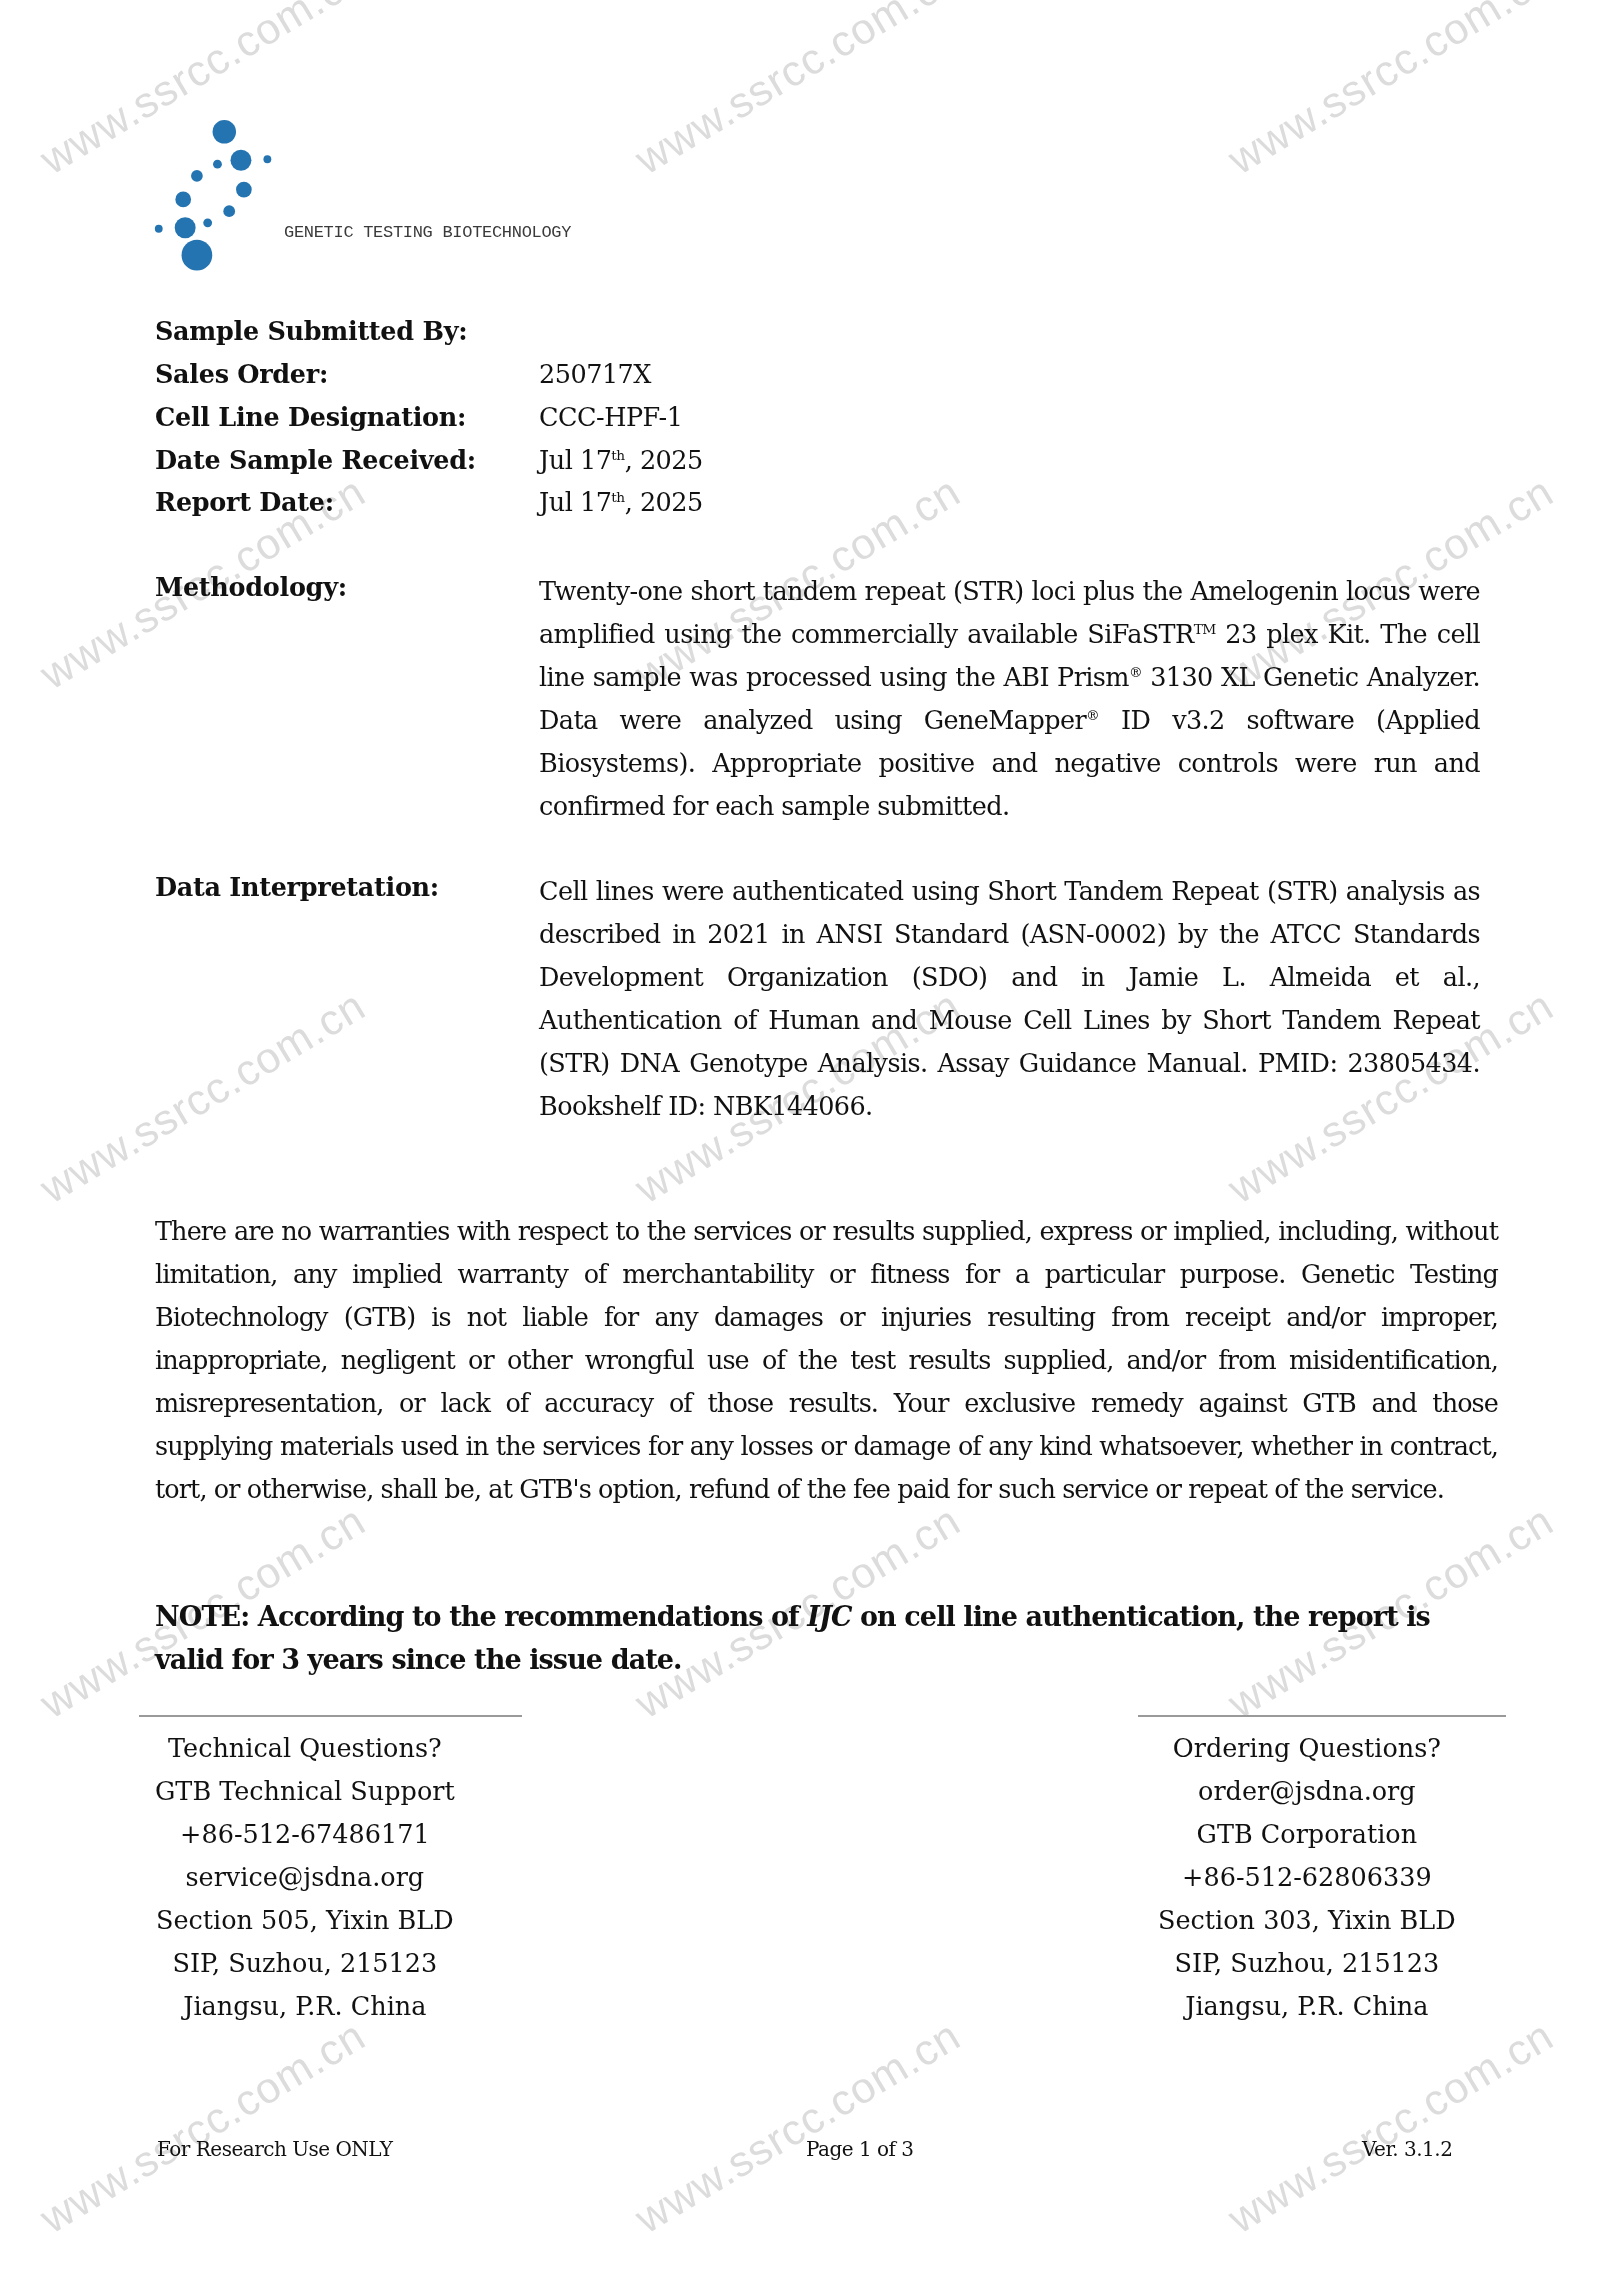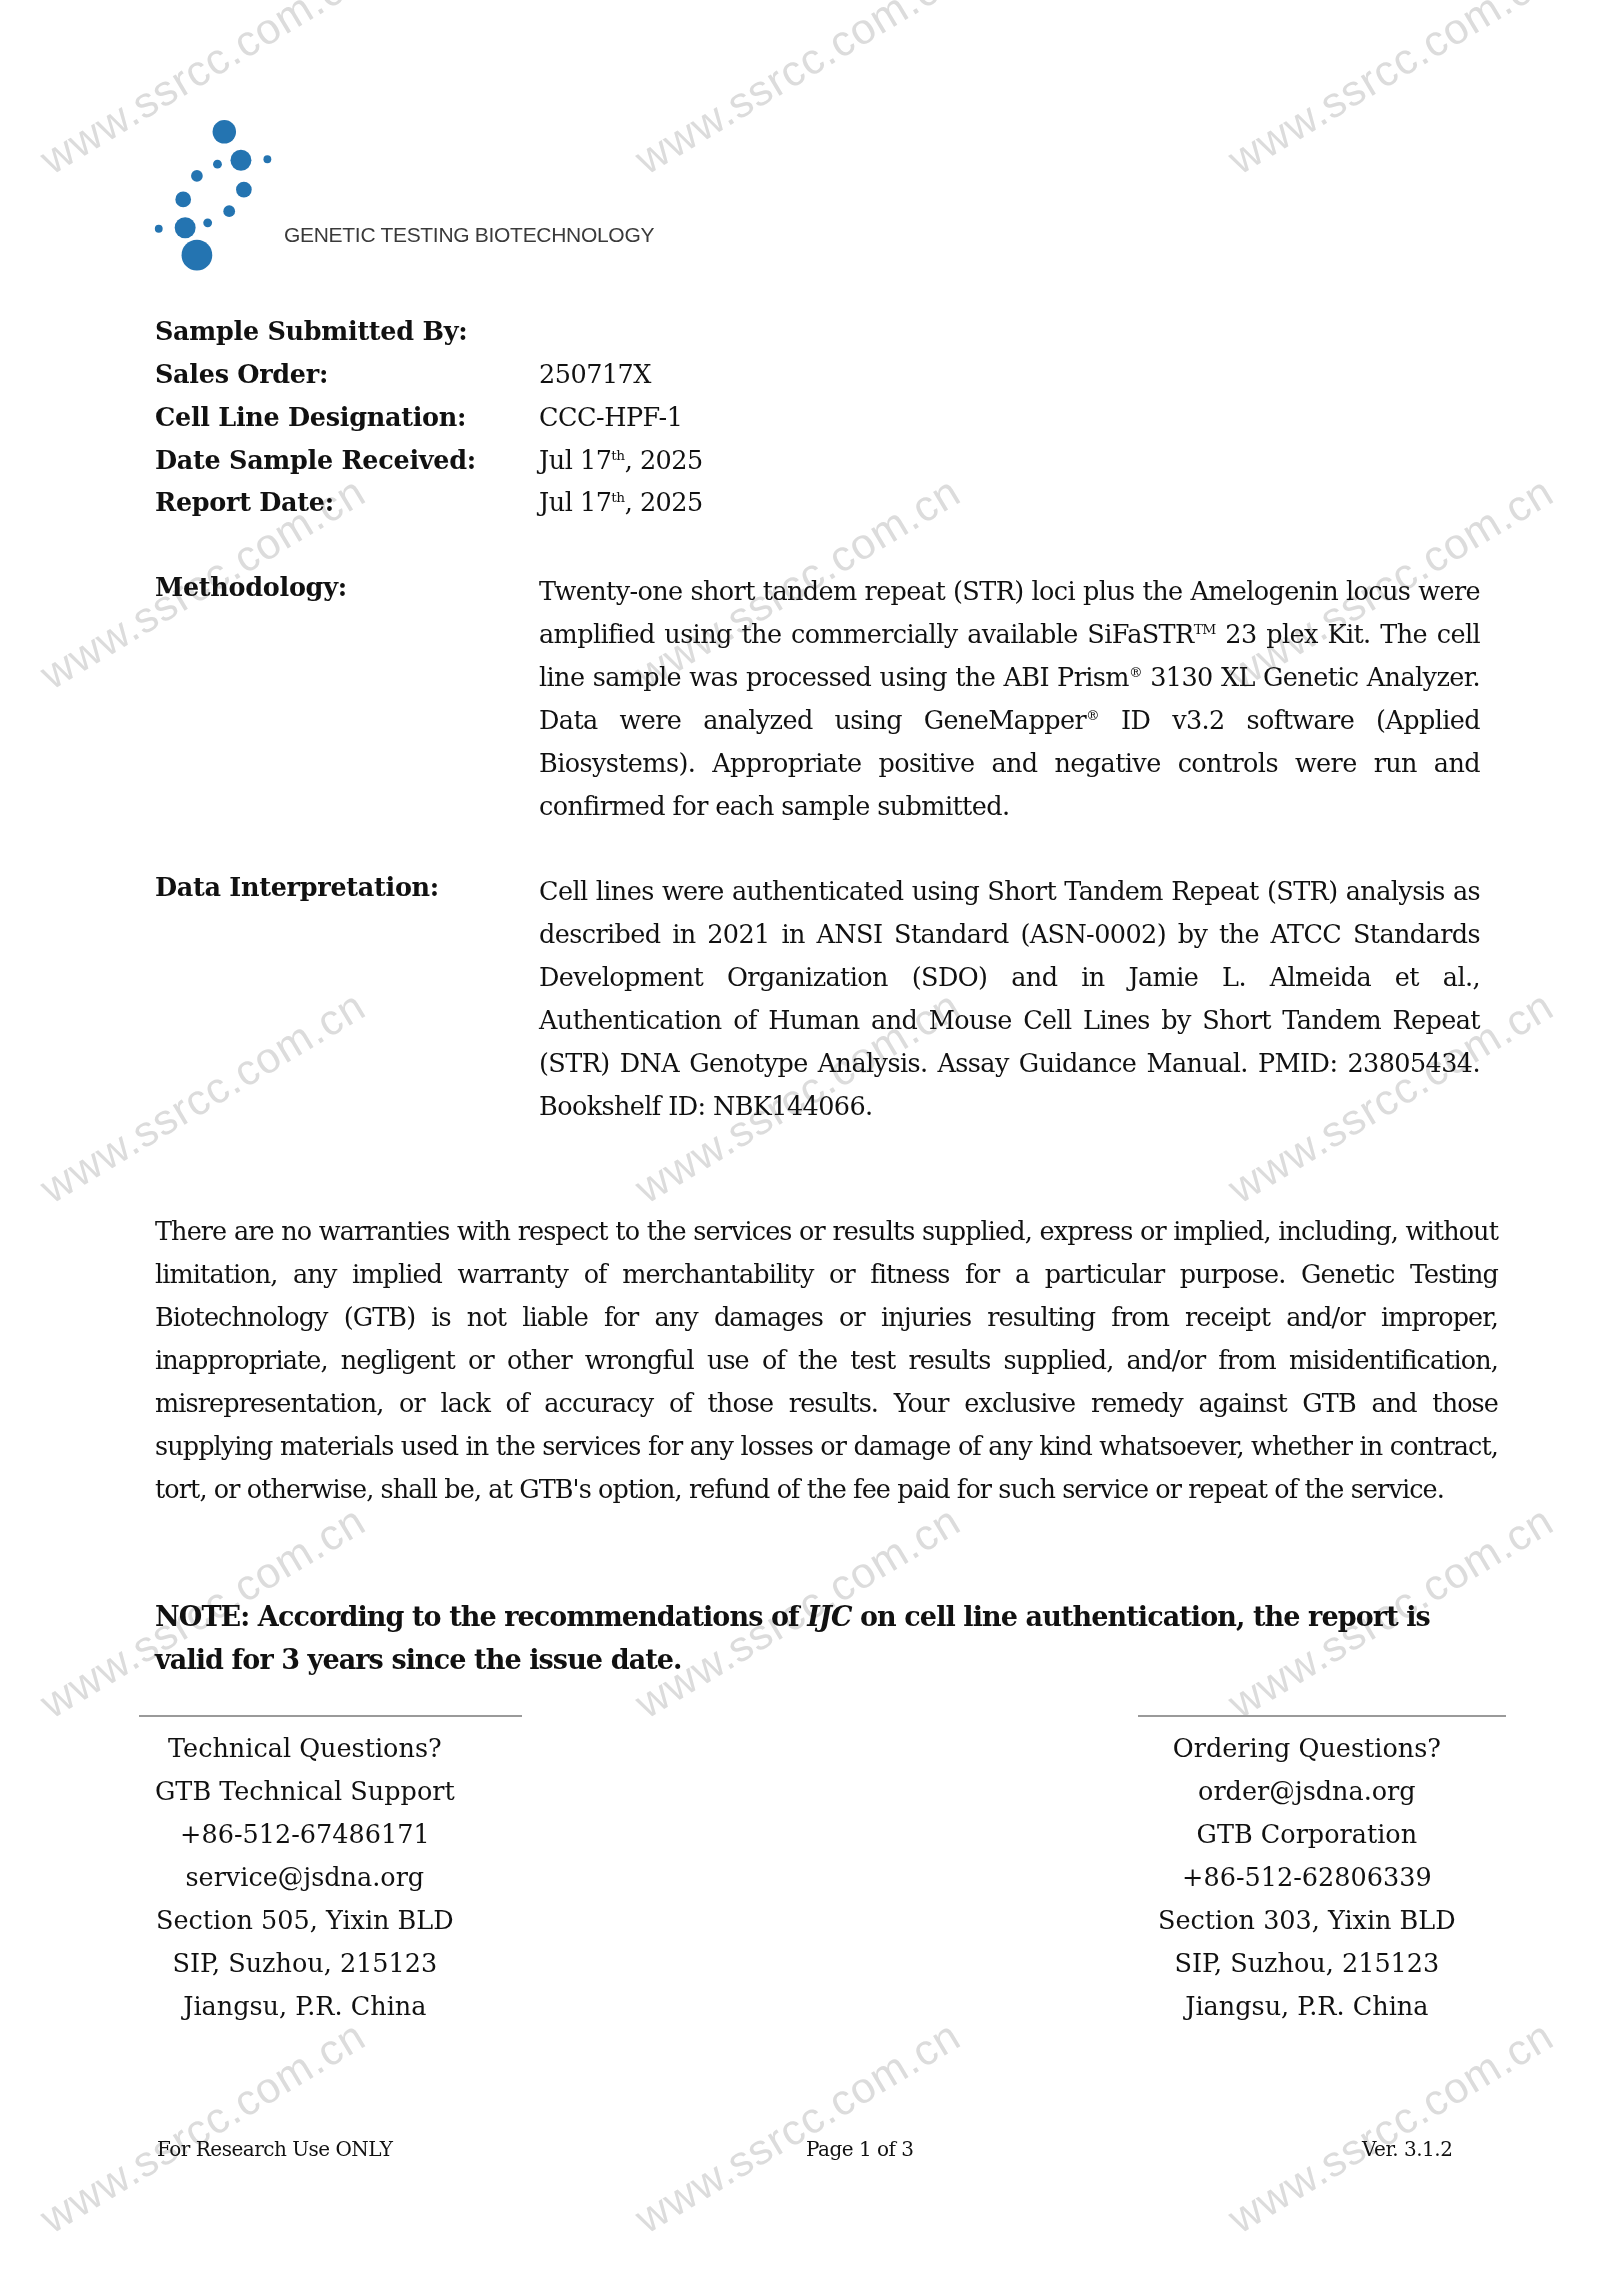--- a/index.html
+++ b/index.html
@@ -8,22 +8,22 @@
   .page { position: absolute; left: 0; top: 0; width: 1620px; height: 2293px; }
 
   
   .wm { position: absolute; font-family: "Liberation Sans", "DejaVu Sans", sans-serif;
         font-size: 43px; color: #dcdcdc; transform: rotate(-31deg); transform-origin: left bottom;
         white-space: nowrap; letter-spacing: 1px; z-index: 0; pointer-events: none; }
 
   
   .logo { position: absolute; left: 147px; top: 108px; width: 490px; height: 172px; z-index: 1; }
   .logo-dots { position: absolute; left: 0; top: 0; width: 137px; height: 172px; }
-  .logo-text { position: absolute; left: 137px; top: 115px; font-family: Liberation Sans, sans-serif;
-               font-size: 21px; color: #3a3a3a; letter-spacing: -0.3px; white-space: nowrap; }
+  .logo-text { position: absolute; left: 137px; top: 115px; font-family: Liberation Mono, monospace;
+               font-size: 17px; color: #3a3a3a; letter-spacing: -0.3px; white-space: nowrap; }
 
   
   .title { position: absolute; left: 686px; width: 735px; text-align: center; z-index: 1;
            font-size: 31px; line-height: 39px; color: #111; }
   .title-1 { top: 167px; }
   .title-1 span { text-decoration: underline; text-underline-offset: 4.9px; text-decoration-thickness: 2px; }
   .title-2 { top: 206px; }
   .lbl { position: absolute; left: 155px; font-size: 25.5px; font-weight: bold; z-index: 1; white-space: nowrap; letter-spacing: -0.3px; }
   .val { position: absolute; left: 539px; font-size: 25.5px; z-index: 1; white-space: nowrap; letter-spacing: -0.5px; }
   sup { font-size: 13.7px; line-height: 0; vertical-align: super; }

